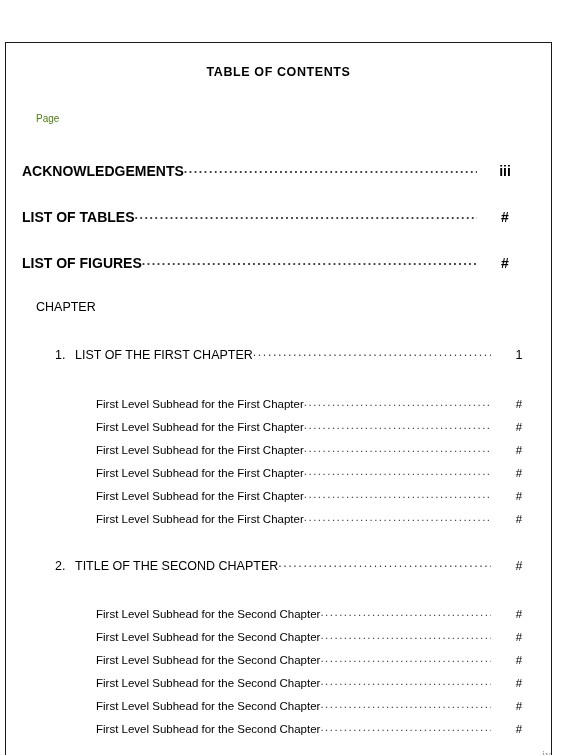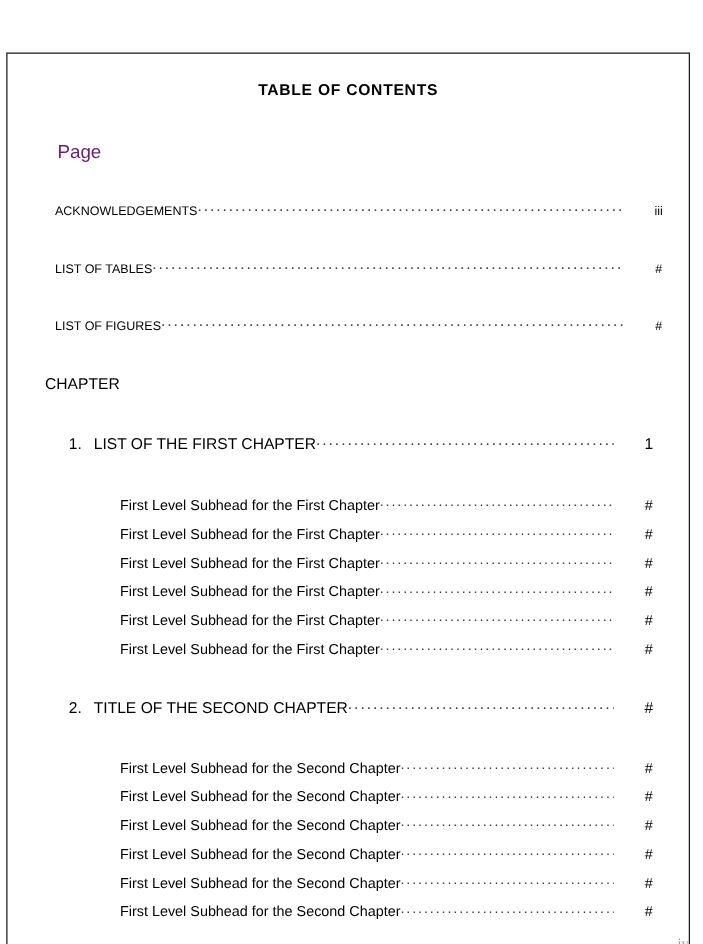--- a/index.html
+++ b/index.html
@@ -46,24 +46,24 @@
     width: 545px;
     text-align: center;
     font-size: 12.5px;
     font-weight: bold;
     letter-spacing: 0.6px;
     color: #000000;
   }
 
   .page-label {
     position: absolute;
-    left: 40px;
+    left: 30px;
     top: 70px;
-    font-size: 15px;
-    color: #701a75;
+    font-size: 10px;
+    color: #4d7c0f;
   }
 
   
   .row {
     position: absolute;
     display: flex;
     align-items: baseline;
     color: #000000;
     font-size: 12.5px;
     white-space: nowrap;
@@ -90,23 +90,24 @@
   }
   .row .pagenum {
     flex: 0 0 auto;
     width: 28px;
     text-align: center;
     padding-left: 14px;
   }
 
   
   .row.front {
-    left: 38px;
+    left: 16px;
     width: 497px;
-    font-size: 10px;
+    font-size: 14px;
+    font-weight: bold;
   }
   .row.front .leader::after { letter-spacing: 1.55px; }
 
   .section-head {
     position: absolute;
     left: 30px;
     font-size: 12.5px;
     color: #000000;
   }
 

